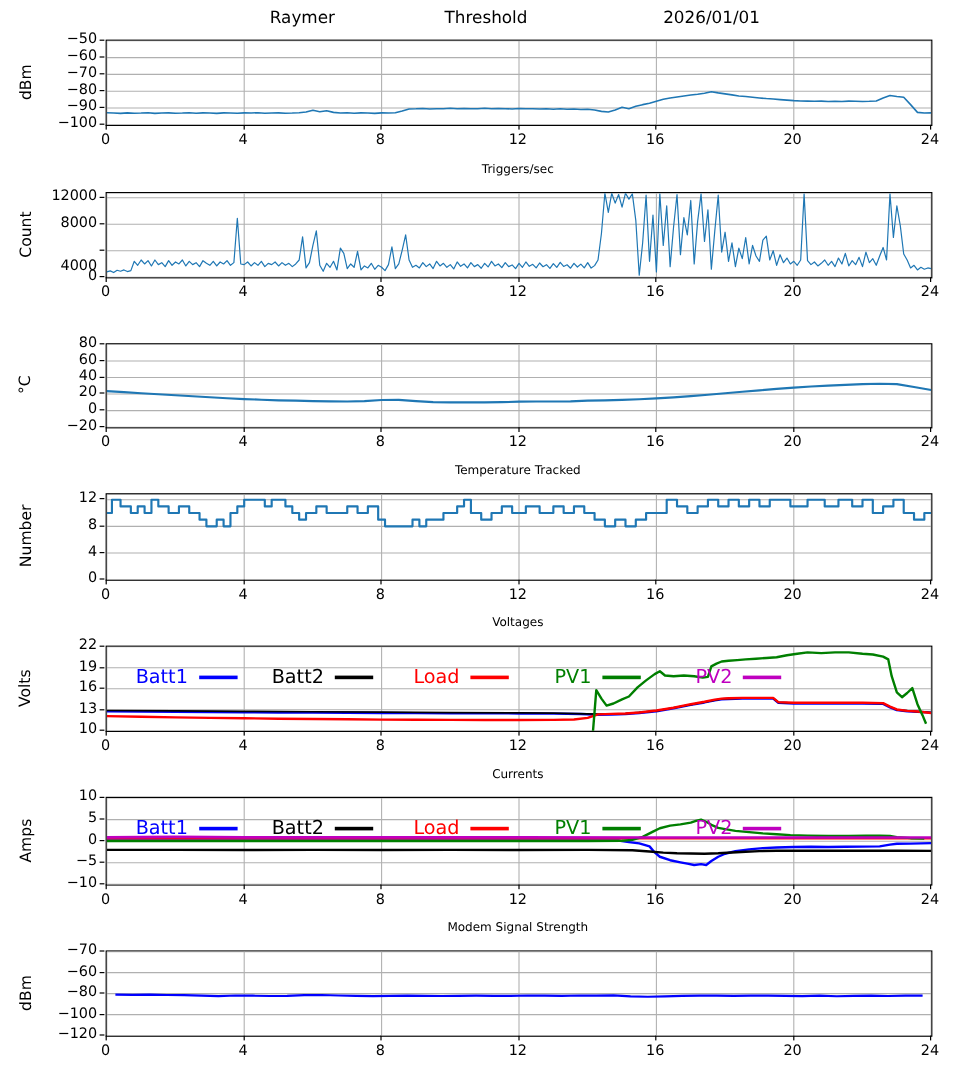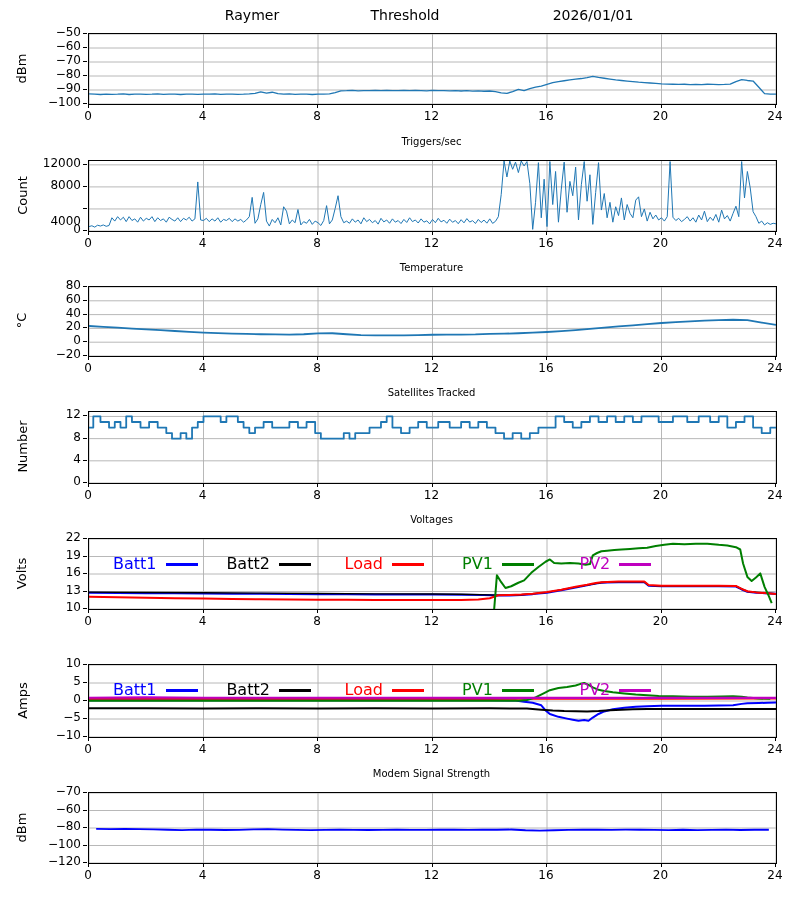--- a/index.html
+++ b/index.html
@@ -116,21 +116,20 @@
       <div class="yt" style="left: 3px; top: 222px;">0</div>
       <div class="tmy" style="left: 83px; top: 207.953px;"></div>
       <div class="yt" style="left: 3px; top: 214px;">4000</div>
       <div class="tmy" style="left: 83px; top: 185.906px;"></div>
       <div class="yt" style="left: 3px; top: 177.906px;">8000</div>
       <div class="tmy" style="left: 83px; top: 163.858px;"></div>
       <div class="yt" style="left: 3px; top: 155.858px;">12000</div>
     </section>
 
   <section class="chart">
-    <div class="title" style="top:259px">Temperature</div>
     <div class="ylab" style="top:286px;height:69px">
         <span>°C</span>
       </div>
     <div class="plot" style="top:286px;height:69px">
         <svg width="687" height="69" viewBox="0 0 687 69">
           <line x1="0" y1="0" x2="0" y2="69" stroke="#b0b0b0" stroke-width="0.9"></line>
           <line x1="114.5" y1="0" x2="114.5" y2="69" stroke="#b0b0b0" stroke-width="0.9"></line>
           <line x1="229" y1="0" x2="229" y2="69" stroke="#b0b0b0" stroke-width="0.9"></line>
           <line x1="343.5" y1="0" x2="343.5" y2="69" stroke="#b0b0b0" stroke-width="0.9"></line>
           <line x1="458" y1="0" x2="458" y2="69" stroke="#b0b0b0" stroke-width="0.9"></line>
@@ -167,21 +166,21 @@
       <div class="yt" style="left: 3px; top: 319.4px;">20</div>
       <div class="tmy" style="left: 83px; top: 313.6px;"></div>
       <div class="yt" style="left: 3px; top: 305.6px;">40</div>
       <div class="tmy" style="left: 83px; top: 299.8px;"></div>
       <div class="yt" style="left: 3px; top: 291.8px;">60</div>
       <div class="tmy" style="left: 83px; top: 286px;"></div>
       <div class="yt" style="left: 3px; top: 278px;">80</div>
     </section>
 
   <section class="chart">
-    <div class="title" style="top:384px">Satellites Tracked</div>
+    <div class="title" style="top:384px">Temperature Tracked</div>
     <div class="ylab" style="top:411px;height:71px">
         <span>Number</span>
       </div>
     <div class="plot" style="top:411px;height:71px">
         <svg width="687" height="71" viewBox="0 0 687 71">
           <line x1="0" y1="0" x2="0" y2="71" stroke="#b0b0b0" stroke-width="0.9"></line>
           <line x1="114.5" y1="0" x2="114.5" y2="71" stroke="#b0b0b0" stroke-width="0.9"></line>
           <line x1="229" y1="0" x2="229" y2="71" stroke="#b0b0b0" stroke-width="0.9"></line>
           <line x1="343.5" y1="0" x2="343.5" y2="71" stroke="#b0b0b0" stroke-width="0.9"></line>
           <line x1="458" y1="0" x2="458" y2="71" stroke="#b0b0b0" stroke-width="0.9"></line>
@@ -268,20 +267,21 @@
       <div class="yt" style="left: 3px; top: 582.5px;">13</div>
       <div class="tmy" style="left: 83px; top: 573px;"></div>
       <div class="yt" style="left: 3px; top: 565px;">16</div>
       <div class="tmy" style="left: 83px; top: 555.5px;"></div>
       <div class="yt" style="left: 3px; top: 547.5px;">19</div>
       <div class="tmy" style="left: 83px; top: 538px;"></div>
       <div class="yt" style="left: 3px; top: 530px;">22</div>
     </section>
 
   <section class="chart">
+    <div class="title" style="top:637px">Currents</div>
     <div class="ylab" style="top:664px;height:72px">
         <span>Amps</span>
       </div>
     <div class="plot" style="top:664px;height:72px">
         <svg width="687" height="72" viewBox="0 0 687 72">
           <line x1="0" y1="0" x2="0" y2="72" stroke="#b0b0b0" stroke-width="0.9"></line>
           <line x1="114.5" y1="0" x2="114.5" y2="72" stroke="#b0b0b0" stroke-width="0.9"></line>
           <line x1="229" y1="0" x2="229" y2="72" stroke="#b0b0b0" stroke-width="0.9"></line>
           <line x1="343.5" y1="0" x2="343.5" y2="72" stroke="#b0b0b0" stroke-width="0.9"></line>
           <line x1="458" y1="0" x2="458" y2="72" stroke="#b0b0b0" stroke-width="0.9"></line>

